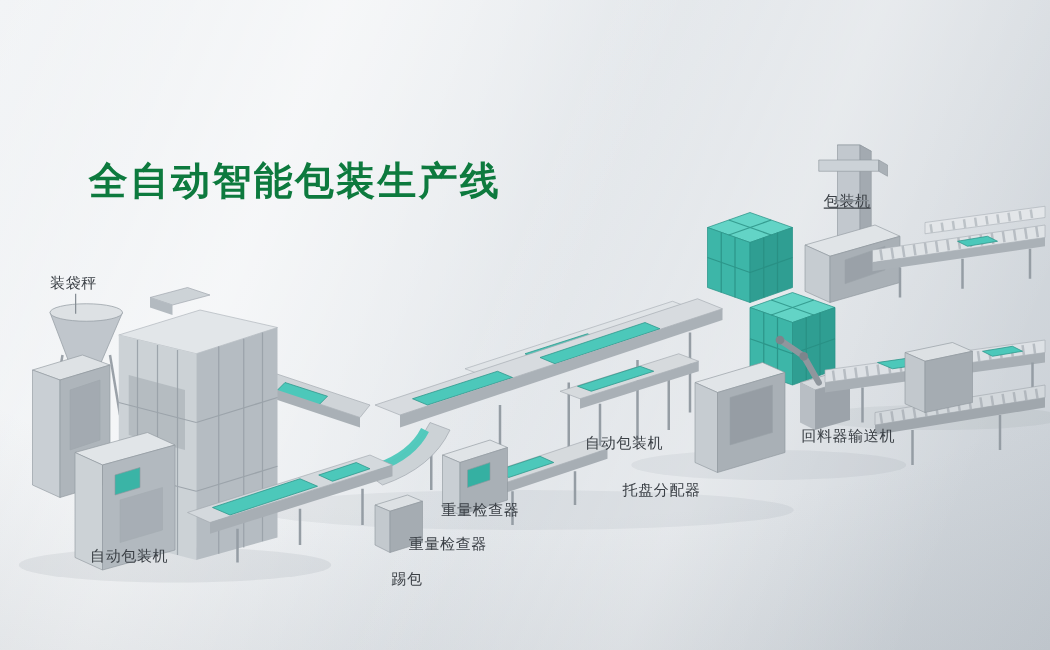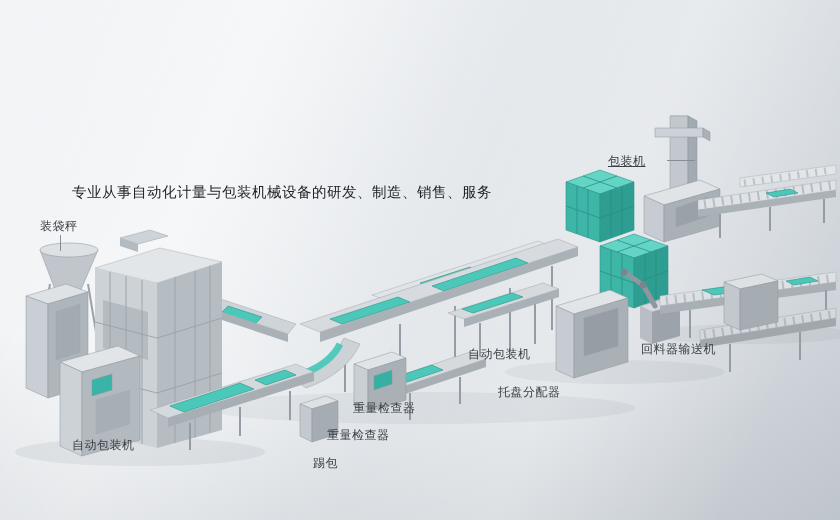--- a/index.html
+++ b/index.html
@@ -254,26 +254,26 @@
 
     <g stroke="#8f969d" stroke-width="0.5">
       <polygon points="60,362 118,346 140,356 82,372" fill="#e1e5e8"></polygon>
       <polygon points="60,362 82,372 82,456 60,446" fill="#ccd2d6"></polygon>
       <polygon points="82,372 140,356 140,440 82,456" fill="#b2b9bf"></polygon>
       <polygon points="92,380 112,374 112,390 92,396" fill="#3ab4a6"></polygon>
       <polygon points="96,400 130,390 130,424 96,434" fill="#98a0a7" opacity="0.4"></polygon>
     </g>
   </svg>
 
-  <p class="hero-subtitle">专业从事自动化计量与包装机械设备的研发、制造、销售、服务</p>
+  <h1 class="hero-title">全自动智能包装生产线</h1>
 
   <div class="callout" style="left:40px;top:218px;">装袋秤</div>
   <div class="leader" style="left:60px;top:235px;width:1px;height:16px;"></div>
 
-  <div class="callout" style="left:608px;top:153px;text-decoration:underline;">包装机</div>
+  <div class="callout" style="left:659px;top:153px;text-decoration:underline;">包装机</div>
   <div class="leader" style="left:667px;top:160px;width:28px;height:1px;"></div>
 
   <div class="callout" style="left:36px;top:437px;margin-left:36px;">自动包装机</div>
   <div class="callout" style="left:313px;top:455px;">踢包</div>
   <div class="callout" style="left:327px;top:427px;text-align:center;">重量检查器</div>
   <div class="callout" style="left:353px;top:400px;">重量检查器</div>
   <div class="callout" style="left:468px;top:346px;">自动包装机</div>
   <div class="callout" style="left:498px;top:384px;">托盘分配器</div>
   <div class="callout" style="left:641px;top:341px;">回料器输送机</div>
 

